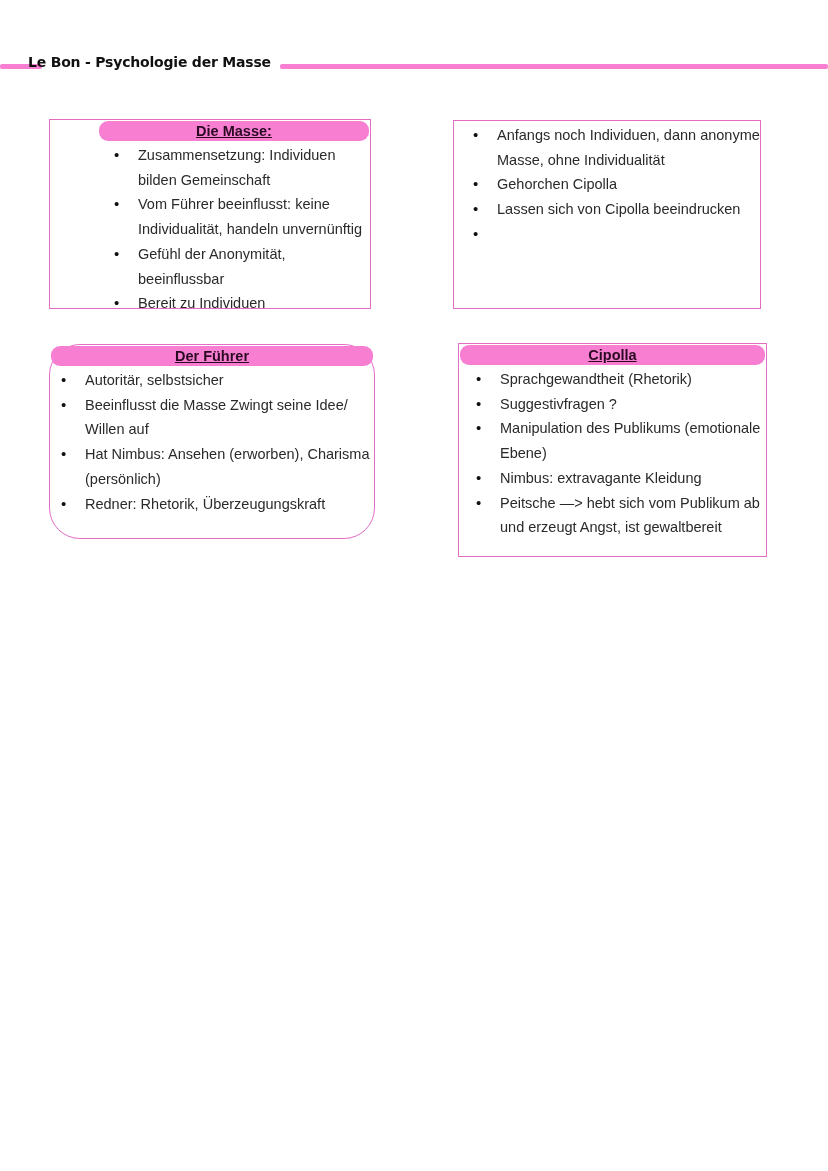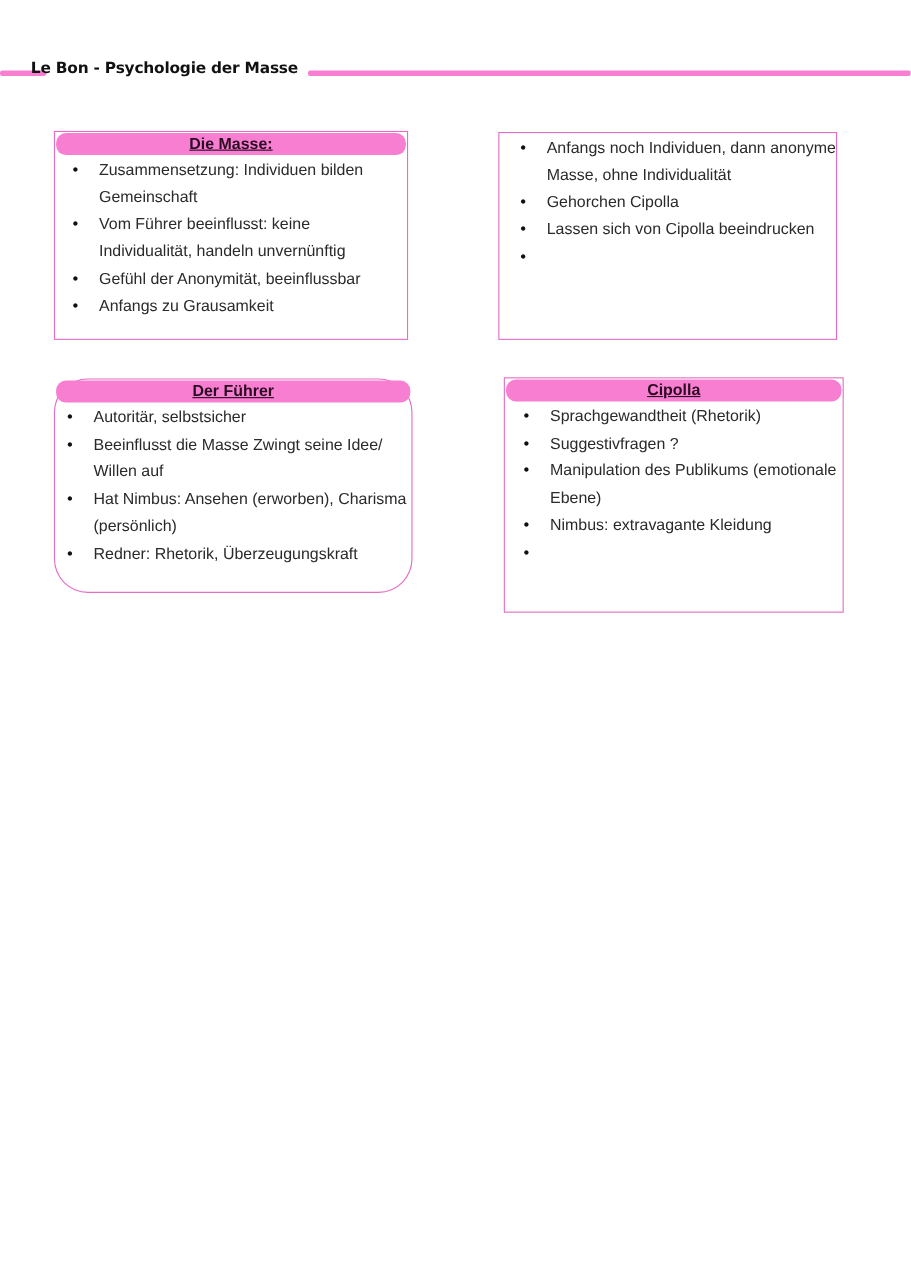--- a/index.html
+++ b/index.html
@@ -28,21 +28,21 @@
     text-align: center; font-weight: bold; font-size: 14.5px; line-height: 21px;
     text-decoration: underline; color: #2a0a22;
   }
   .card ul { list-style: none; margin: 2px 0 0 0; padding: 0; }
   .card li {
     position: relative; font-size: 14.5px; line-height: 24.7px; color: #2a2a2a;
   }
   .card li .bullet {
     position: absolute; top: 0; font-size: 15px; color: #111;
   }
-  #card-masse { left: 49px; top: 119px; width: 322px; height: 190px; }
+  #card-masse { left: 49px; top: 119px; width: 322px; height: 190px; padding-left: 48px; }
   #card-publikum { left: 453px; top: 120px; width: 308px; height: 189px; }
   #card-fuehrer { left: 49px; top: 344px; width: 326px; height: 195px; border-radius: 31px; }
   #card-cipolla { left: 458px; top: 343px; width: 309px; height: 214px; }
   #card-masse li { padding-left: 40px; }
   #card-masse li .bullet { left: 16px; }
   #card-publikum li { padding-left: 43px; }
   #card-publikum li .bullet { left: 19px; }
   #card-fuehrer li { padding-left: 35px; }
   #card-fuehrer li .bullet { left: 11px; }
   #card-cipolla li { padding-left: 41px; }
@@ -54,21 +54,21 @@
 <div class="header-line-left"></div>
 <div class="doc-title">Le Bon - Psychologie der Masse</div>
 <div class="header-line-right"></div>
 
 <div class="card" id="card-masse">
   <div class="card-header">Die Masse:</div>
   <ul>
     <li><span class="bullet">•</span><span>Zusammensetzung: Individuen bilden Gemeinschaft</span></li>
     <li><span class="bullet">•</span><span>Vom Führer beeinflusst: keine Individualität, handeln unvernünftig</span></li>
     <li><span class="bullet">•</span><span>Gefühl der Anonymität, beeinflussbar</span></li>
-    <li><span class="bullet">•</span><span>Anfangs zu Grausamkeit</span></li>
+    <li><span class="bullet">•</span><span>Bereit zu Individuen</span></li>
   </ul>
 </div>
 
 <div class="card" id="card-publikum">
   <ul>
     <li><span class="bullet">•</span><span>Anfangs noch Individuen, dann anonyme Masse, ohne Individualität</span></li>
     <li><span class="bullet">•</span><span>Gehorchen Cipolla</span></li>
     <li><span class="bullet">•</span><span>Lassen sich von Cipolla beeindrucken</span></li>
     <li><span class="bullet">•</span></li>
   </ul>
@@ -84,15 +84,15 @@
   </ul>
 </div>
 
 <div class="card" id="card-cipolla">
   <div class="card-header">Cipolla</div>
   <ul>
     <li><span class="bullet">•</span><span>Sprachgewandtheit (Rhetorik)</span></li>
     <li><span class="bullet">•</span><span>Suggestivfragen ?</span></li>
     <li><span class="bullet">•</span><span>Manipulation des Publikums (emotionale Ebene)</span></li>
     <li><span class="bullet">•</span><span>Nimbus: extravagante Kleidung</span></li>
-    <li><span class="bullet">•</span></li>
+    <li><span class="bullet">•</span><span>Peitsche —&gt; hebt sich vom Publikum ab und erzeugt Angst, ist gewaltbereit</span></li>
   </ul>
 </div>
 
 </body></html>

